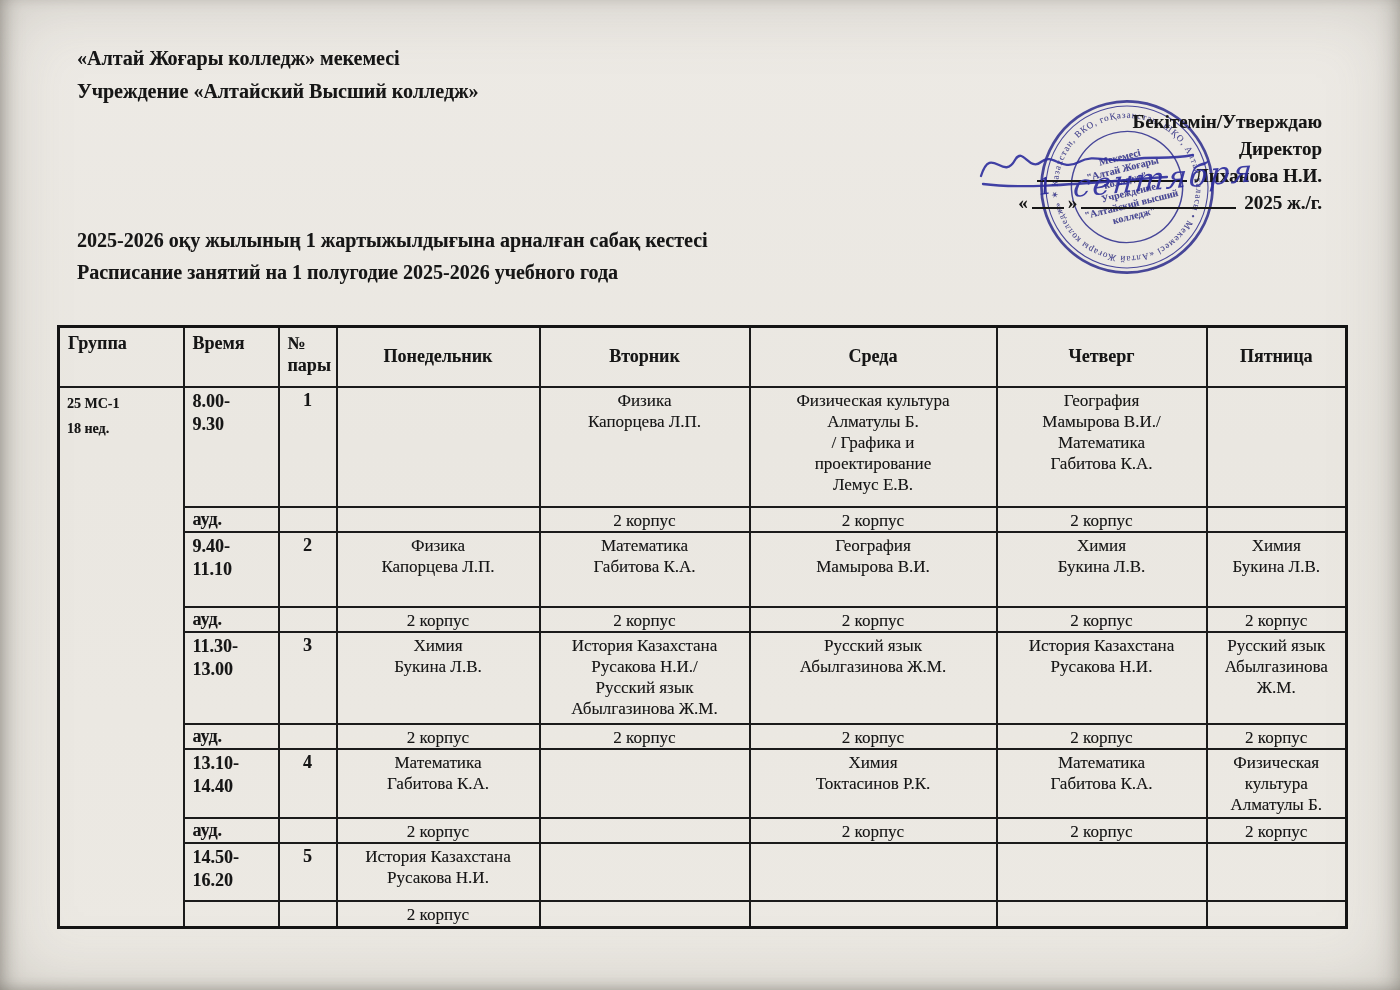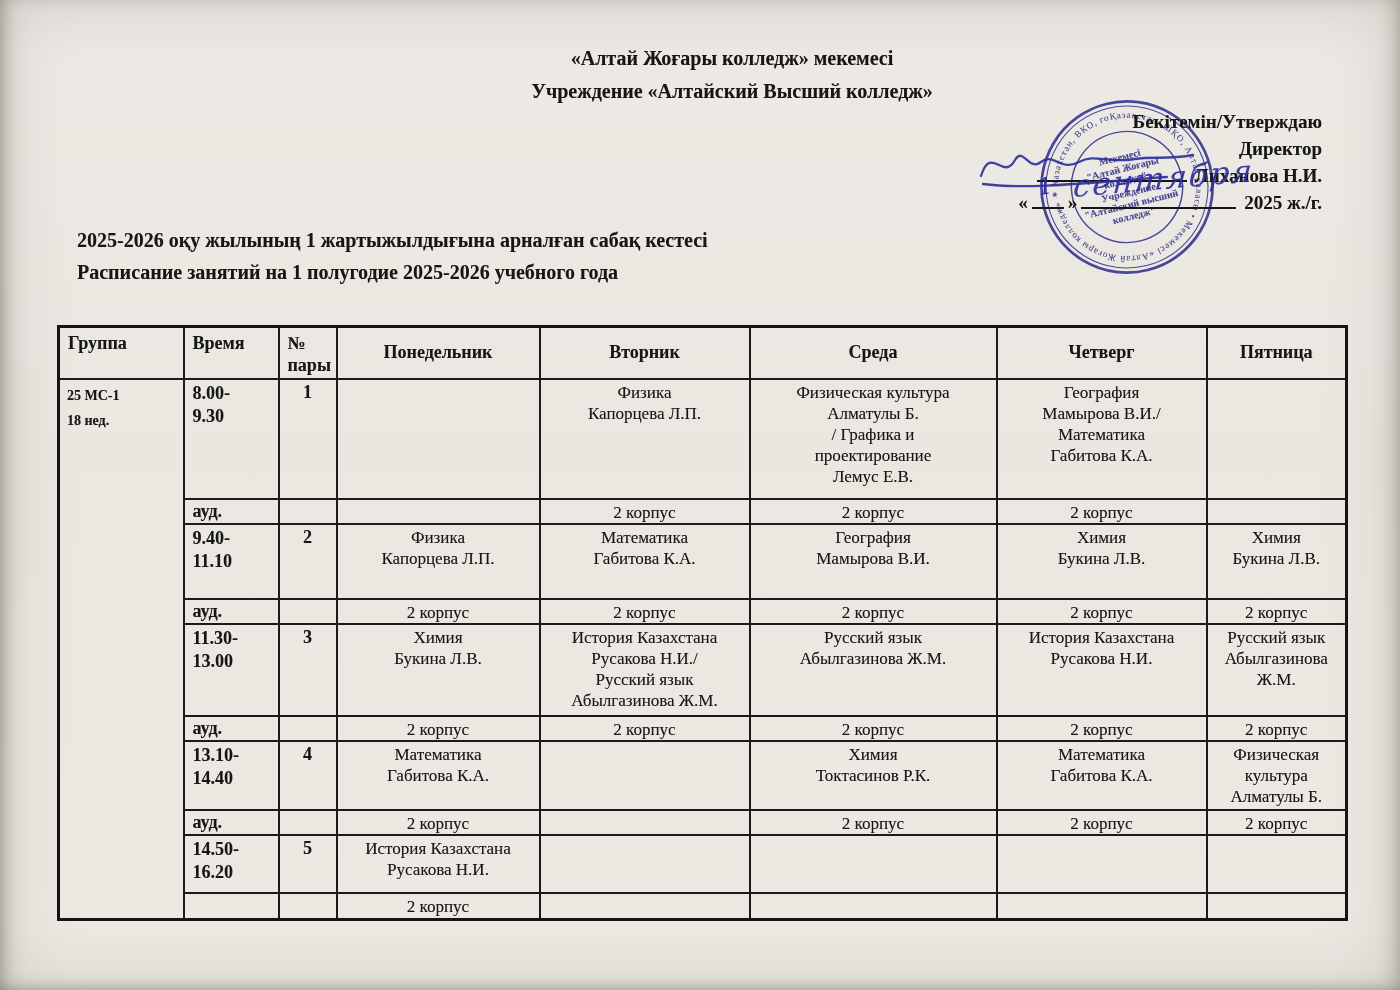--- a/index.html
+++ b/index.html
@@ -13,21 +13,21 @@
     position:relative; width:1400px; height:990px; overflow:hidden;
     background:linear-gradient(180deg,#edeae5 0%,#eae7e1 45%,#ece9e3 100%);
     box-shadow: inset 0 0 70px rgba(120,114,105,.28),
                 inset 14px 0 20px -12px rgba(95,90,82,.55),
                 inset -14px 0 20px -12px rgba(95,90,82,.45),
                 inset 0 -10px 16px -10px rgba(95,90,82,.4);
     text-shadow:.2px .2px .3px rgba(30,30,30,.35);
   }
 
   
-  .titles { position:absolute; top:42px; left:88px; width:1288px; text-align:center; }
+  .titles { position:absolute; top:42px; left:77px; width:1288px; text-align:left; }
   .titles .t-line { font-size:20px; font-weight:bold; line-height:33px; }
   .subtitle { position:absolute; top:224px; left:77px; width:1288px; }
   .subtitle .s-line { font-size:20px; font-weight:bold; line-height:32px; }
 
   
   .approval { position:absolute; top:108px; right:78px; text-align:right;
               font-size:19px; font-weight:bold; line-height:27px; z-index:3; }
   .slot { display:inline-block; border-bottom:2px solid #161616; height:1.05em;
           position:relative; vertical-align:baseline; }
   .sig-slot   { width:150px; margin-right:8px; }
@@ -54,21 +54,21 @@
   .sched th { font-size:18px; font-weight:bold; }
   th.h-left { text-align:left; padding:4px 2px 0 8px; line-height:22px; vertical-align:top; }
   th.h-day  { text-align:center; vertical-align:middle; }
   td.group { font-size:14px; font-weight:bold; text-align:left;
              padding:3px 8px 0 7px; line-height:25px; }
   td.time  { font-size:18px; font-weight:bold; text-align:left;
              padding:2px 0 8px 8px; line-height:23px; }
   td.num   { font-size:18px; font-weight:bold; text-align:center; padding-top:2px; }
   td.day   { font-size:17px; text-align:center; padding:2px 4px 0; line-height:21px; }
   td.aud-label { font-size:18px; font-weight:bold; text-align:left; padding:0 0 0 8px; line-height:22px; }
-  tr.h52  { height:52px; }  tr.h120 { height:120px; }
+  tr.h52  { height:60px; }  tr.h120 { height:120px; }
   tr.h24  { height:24px; }  tr.h75  { height:75px;margin-left:12px; }
   tr.h92  { height:92px; }  tr.h74  { height:69px; }
   tr.h45  { height:45px; }  tr.h27  { height:27px; }
 </style>
 </head>
 <body>
 
 <div class="page">
 
   <div class="titles">

